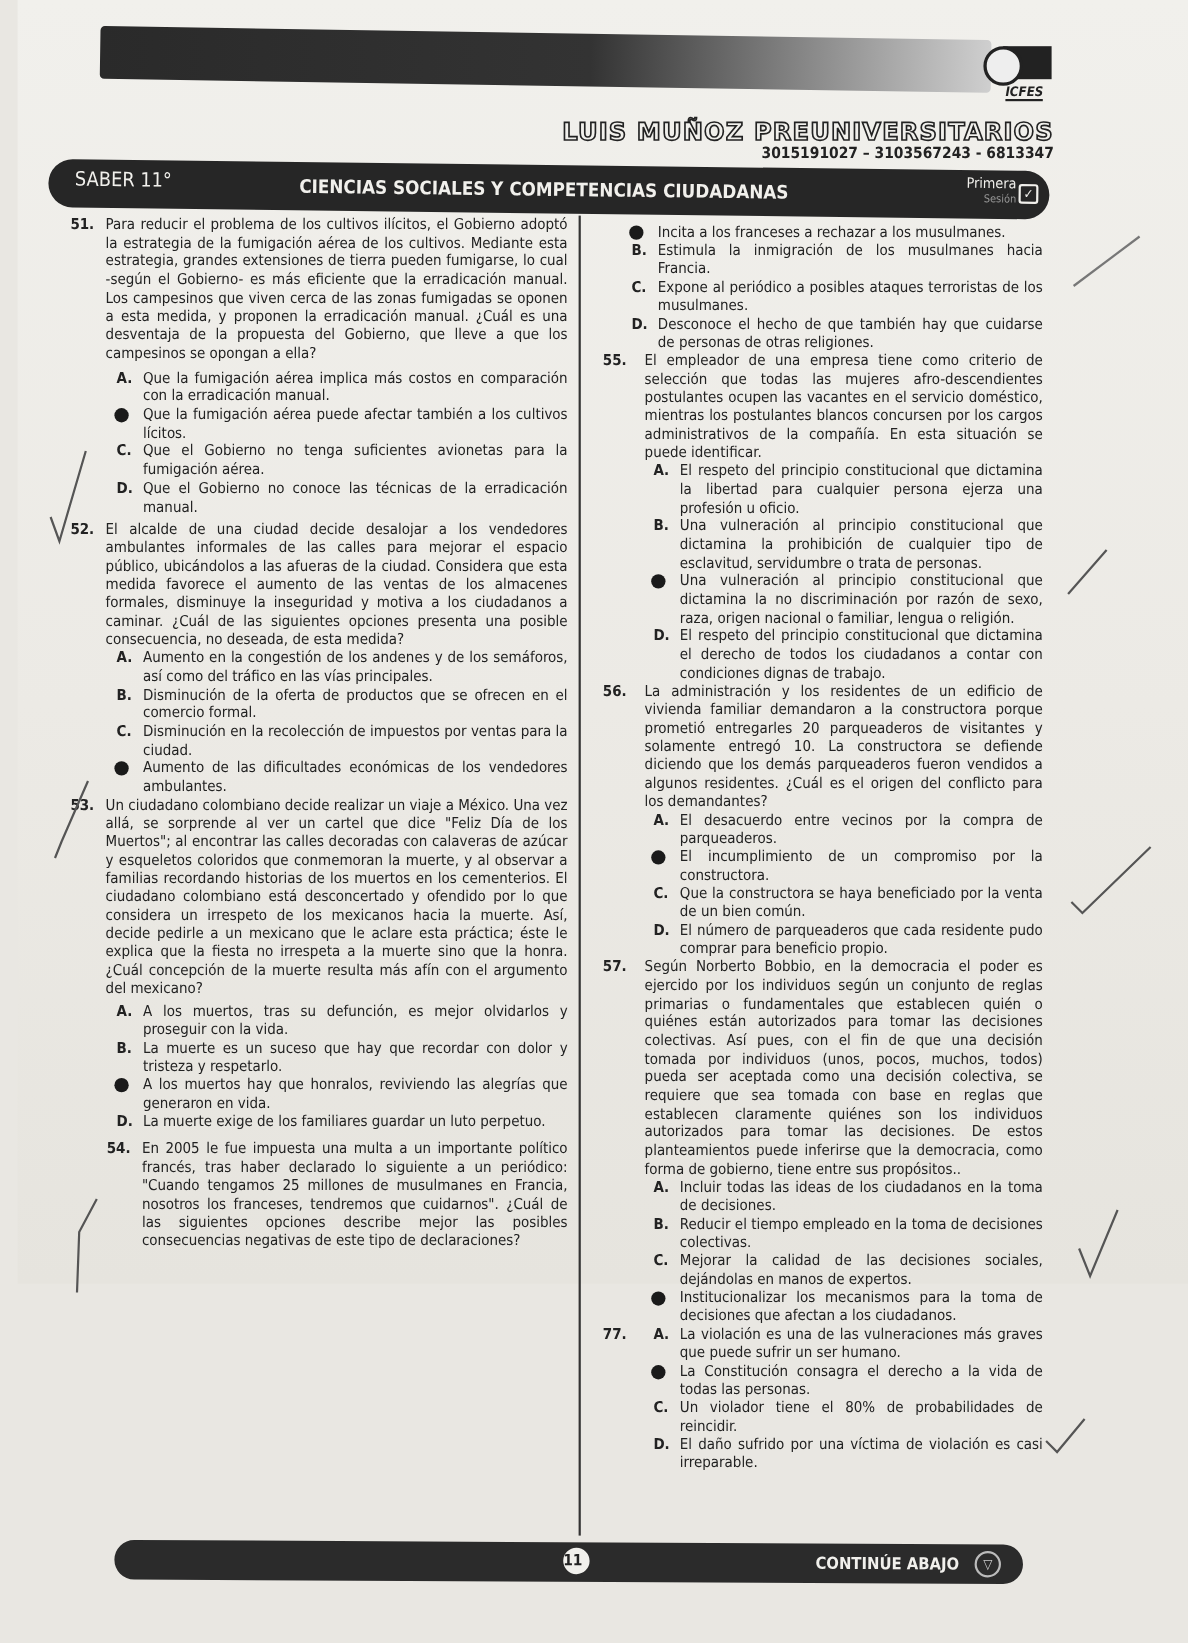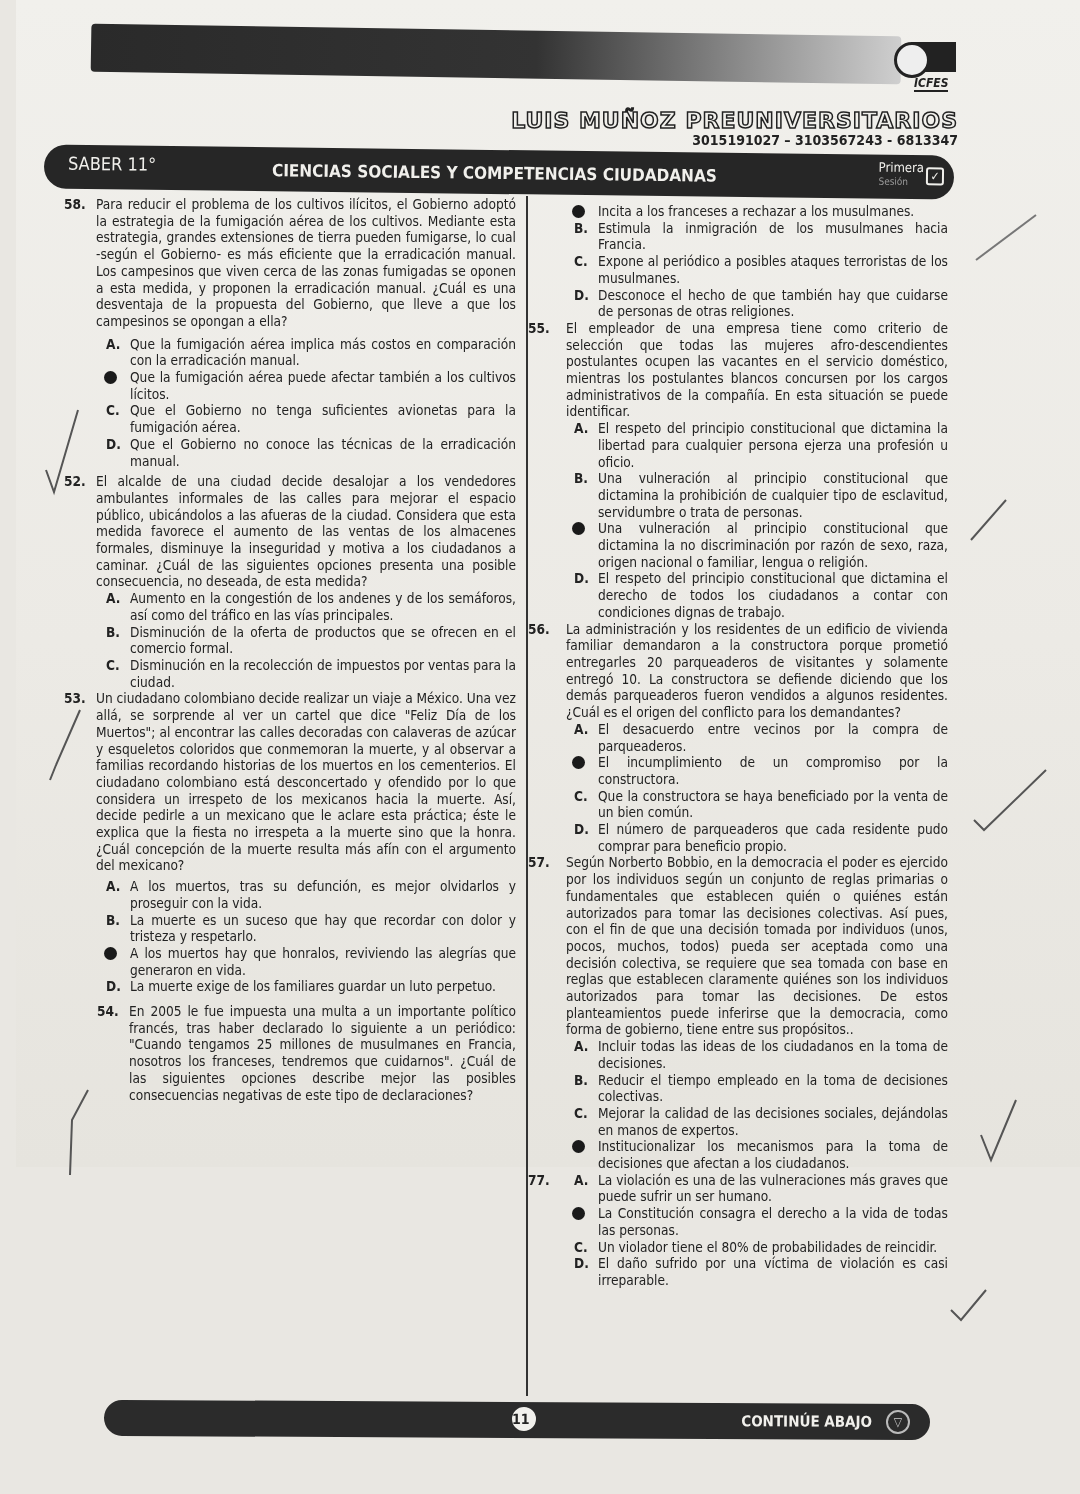--- a/index.html
+++ b/index.html
@@ -14,35 +14,35 @@
   .logo .flag{position:absolute;left:18px;top:4px;width:44px;height:30px;background:#222;}
   .logo .compass{position:absolute;left:0;top:4px;width:30px;height:30px;border:3px solid #222;border-radius:50%;background:#eee;}
   .logo .icfes{position:absolute;left:20px;top:38px;font-size:12px;font-weight:bold;font-style:italic;color:#222;border-bottom:2px solid #222;}
   .brand{position:absolute;right:138px;top:108px;font-size:22px;font-weight:bold;letter-spacing:1px;
          color:#f1f0ec;-webkit-text-stroke:1.5px #222;font-family:"DejaVu Sans",sans-serif;}
   .phones{position:absolute;right:138px;top:132px;font-size:14px;font-weight:bold;color:#222;text-align:center;}
   .header{position:absolute;left:28px;top:150px;width:910px;height:44px;background:#262626;
           border-radius:22px;transform:rotate(0.7deg);color:#f1f0ec;}
   .header .saber{position:absolute;left:24px;top:8px;font-size:18px;}
   .header .subject{position:absolute;left:228px;top:13px;font-size:17px;font-weight:bold;}
-  .header .session{position:absolute;right:30px;top:6px;font-size:13px;line-height:14px;}
+  .header .session{position:absolute;right:30px;top:6px;font-size:13px;line-height:14px;text-align:right;}
   .header .session .s2{font-size:10px;color:#999;}
   .header .check{position:absolute;right:10px;top:12px;width:14px;height:14px;border:2px solid #f1f0ec;border-radius:3px;font-size:12px;line-height:14px;text-align:center;}
   .col{position:absolute;font-size:13.6px;line-height:16.7px;}
   .col.left{left:48px;top:196px;width:452px;}
   .col.right{left:512px;top:203px;width:420px;}
   .divider{position:absolute;left:510px;top:196px;width:2px;height:1200px;background:#333;}
   .q{position:relative;padding-left:32px;margin-bottom:0;}
   .q .num{position:absolute;left:0;top:0;font-weight:bold;}
   .q .stem{text-align:justify;display:block;}
   .opt{position:relative;padding-left:30px;text-align:justify;}
   .opt .letter{position:absolute;left:6px;top:0;font-weight:bold;}
   .opt .bubble{position:absolute;left:4px;top:2px;width:13px;height:13px;border-radius:50%;background:#1a1a1a;}
   .opts{margin-left:4px;}
-  .col.right .q{padding-left:38px;}
+  .col.right .q{padding-left:38px;margin-left:20px;}
   .col.right .opts{margin-left:2px;}
   .footer{position:absolute;left:88px;top:1402px;width:826px;height:36px;background:#2b2b2b;border-radius:18px;
           transform:rotate(0.3deg);color:#f1f0ec;}
   .footer .page{position:absolute;left:408px;top:5px;width:24px;height:24px;border-radius:50%;background:#f1f0ec;
                 color:#222;font-weight:bold;font-size:14px;text-align:left;line-height:24px;}
   .footer .cont{position:absolute;right:58px;top:9px;font-size:15px;font-weight:bold;}
   .footer .down{position:absolute;right:20px;top:6px;width:20px;height:20px;border:2px solid #bbb;border-radius:50%;
                 font-size:12px;text-align:center;line-height:20px;color:#ccc;}
 </style>
 </head>
@@ -66,37 +66,38 @@
       <div class="s2">Sesión</div>
     </div>
     <div class="check">✓</div>
   </div>
 
   <div class="divider"></div>
 
   <div class="col left">
 
     <div class="q">
-      <span class="num">58.</span>
+      <span class="num">51.</span>
       <span class="stem">Para reducir el problema de los cultivos ilícitos, el Gobierno adoptó la estrategia de la fumigación aérea de los cultivos. Mediante esta estrategia, grandes extensiones de tierra pueden fumigarse, lo cual -según el Gobierno- es más eficiente que la erradicación manual. Los campesinos que viven cerca de las zonas fumigadas se oponen a esta medida, y proponen la erradicación manual. ¿Cuál es una desventaja de la propuesta del Gobierno, que lleve a que los campesinos se opongan a ella?</span>
       <div class="opts" style="margin-top:6px">
         <div class="opt"><span class="letter">A.</span><span>Que la fumigación aérea implica más costos en comparación con la erradicación manual.</span></div>
         <div class="opt"><span class="bubble"></span><span>Que la fumigación aérea puede afectar también a los cultivos lícitos.</span></div>
         <div class="opt"><span class="letter">C.</span><span>Que el Gobierno no tenga suficientes avionetas para la fumigación aérea.</span></div>
         <div class="opt"><span class="letter">D.</span><span>Que el Gobierno no conoce las técnicas de la erradicación manual.</span></div>
       </div>
     </div>
 
     <div class="q" style="margin-top:4px">
       <span class="num">52.</span>
       <span class="stem">El alcalde de una ciudad decide desalojar a los vendedores ambulantes informales de las calles para mejorar el espacio público, ubicándolos a las afueras de la ciudad. Considera que esta medida favorece el aumento de las ventas de los almacenes formales, disminuye la inseguridad y motiva a los ciudadanos a caminar. ¿Cuál de las siguientes opciones presenta una posible consecuencia, no deseada, de esta medida?</span>
       <div class="opts">
         <div class="opt"><span class="letter">A.</span><span>Aumento en la congestión de los andenes y de los semáforos, así como del tráfico en las vías principales.</span></div>
         <div class="opt"><span class="letter">B.</span><span>Disminución de la oferta de productos que se ofrecen en el comercio formal.</span></div>
         <div class="opt"><span class="letter">C.</span><span>Disminución en la recolección de impuestos por ventas para la ciudad.</span></div>
+        <div class="opt"><span class="bubble"></span><span>Aumento de las dificultades económicas de los vendedores ambulantes.</span></div>
       </div>
     </div>
 
     <div class="q">
       <span class="num">53.</span>
       <span class="stem">Un ciudadano colombiano decide realizar un viaje a México. Una vez allá, se sorprende al ver un cartel que dice "Feliz Día de los Muertos"; al encontrar las calles decoradas con calaveras de azúcar y esqueletos coloridos que conmemoran la muerte, y al observar a familias recordando historias de los muertos en los cementerios. El ciudadano colombiano está desconcertado y ofendido por lo que considera un irrespeto de los mexicanos hacia la muerte. Así, decide pedirle a un mexicano que le aclare esta práctica; éste le explica que la fiesta no irrespeta a la muerte sino que la honra. ¿Cuál concepción de la muerte resulta más afín con el argumento del mexicano?</span>
       <div class="opts" style="margin-top:4px">
         <div class="opt"><span class="letter">A.</span><span>A los muertos, tras su defunción, es mejor olvidarlos y proseguir con la vida.</span></div>
         <div class="opt"><span class="letter">B.</span><span>La muerte es un suceso que hay que recordar con dolor y tristeza y respetarlo.</span></div>
         <div class="opt"><span class="bubble"></span><span>A los muertos hay que honralos, reviviendo las alegrías que generaron en vida.</span></div>

